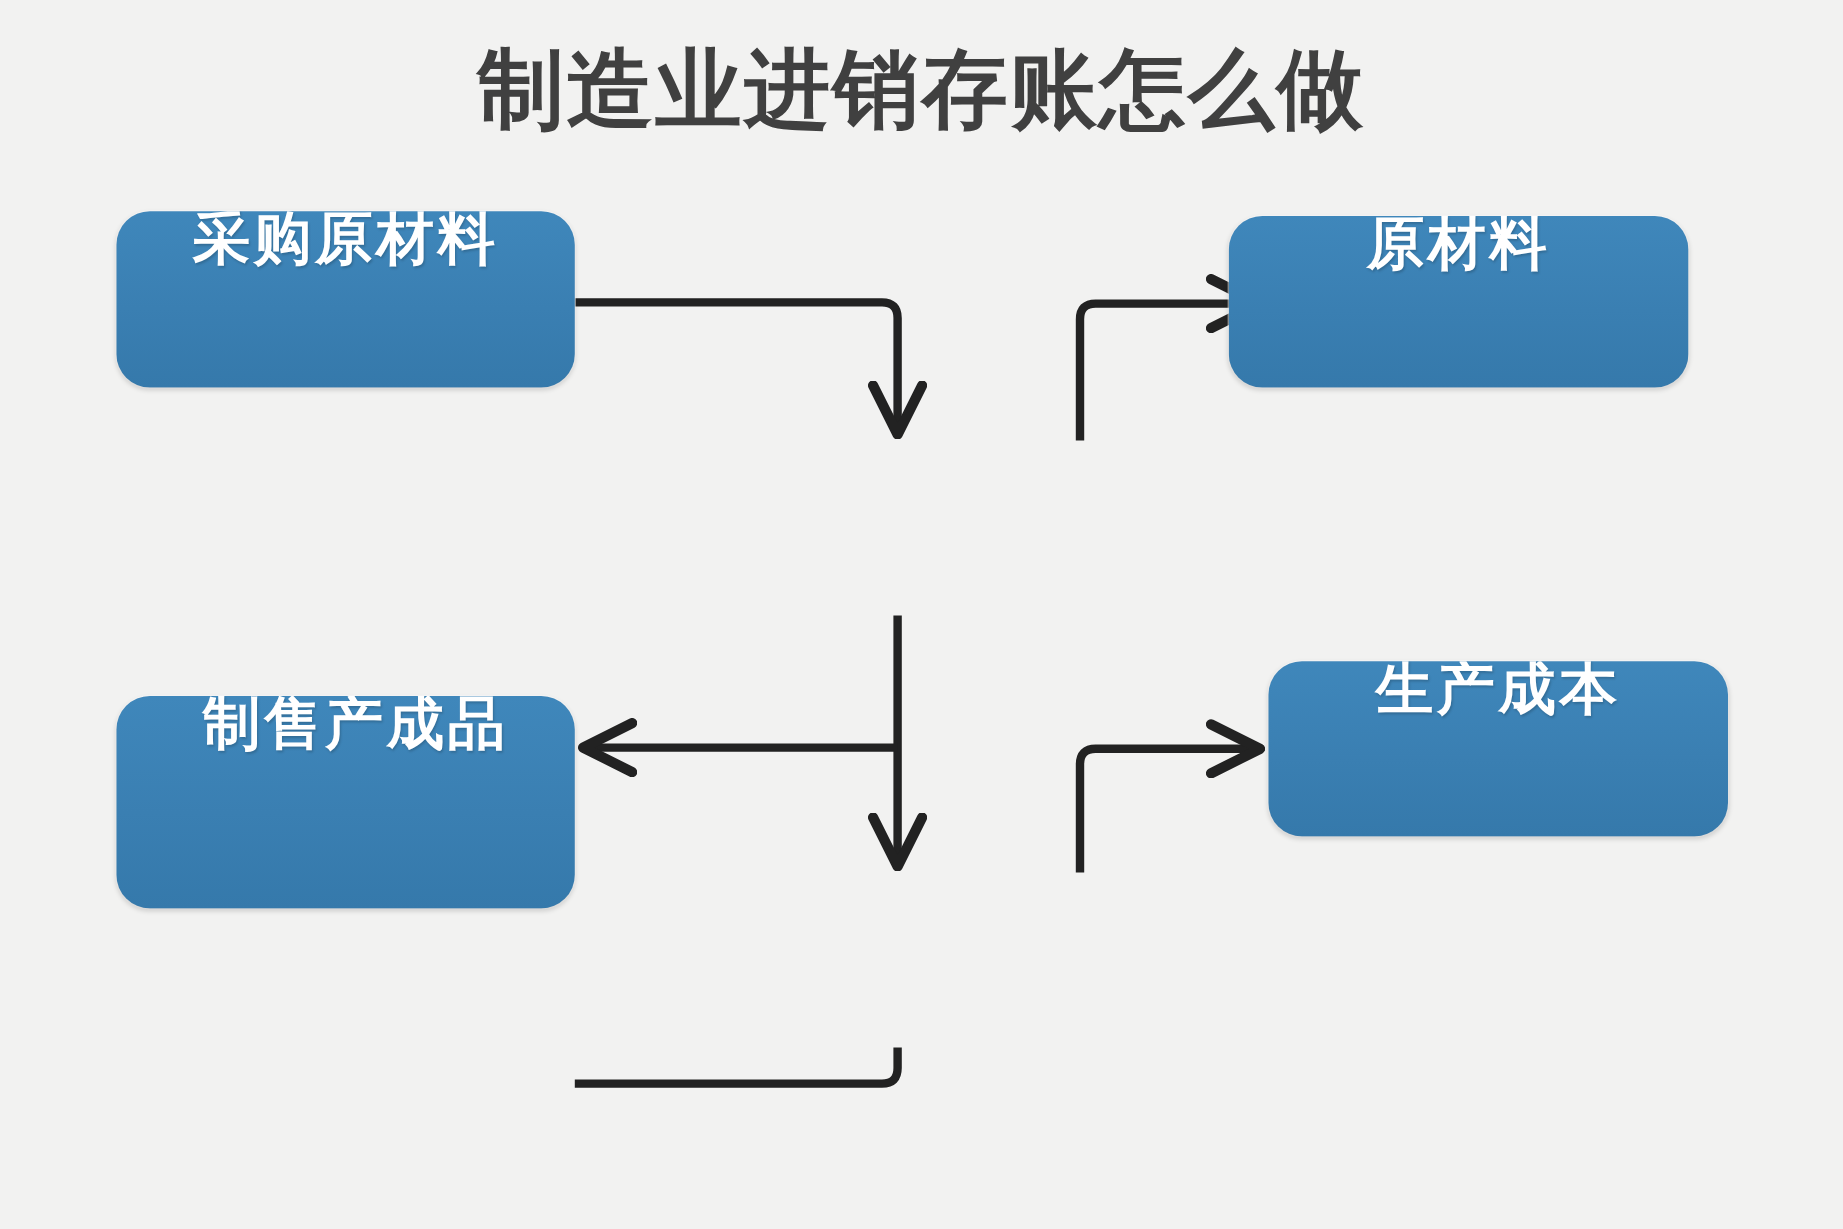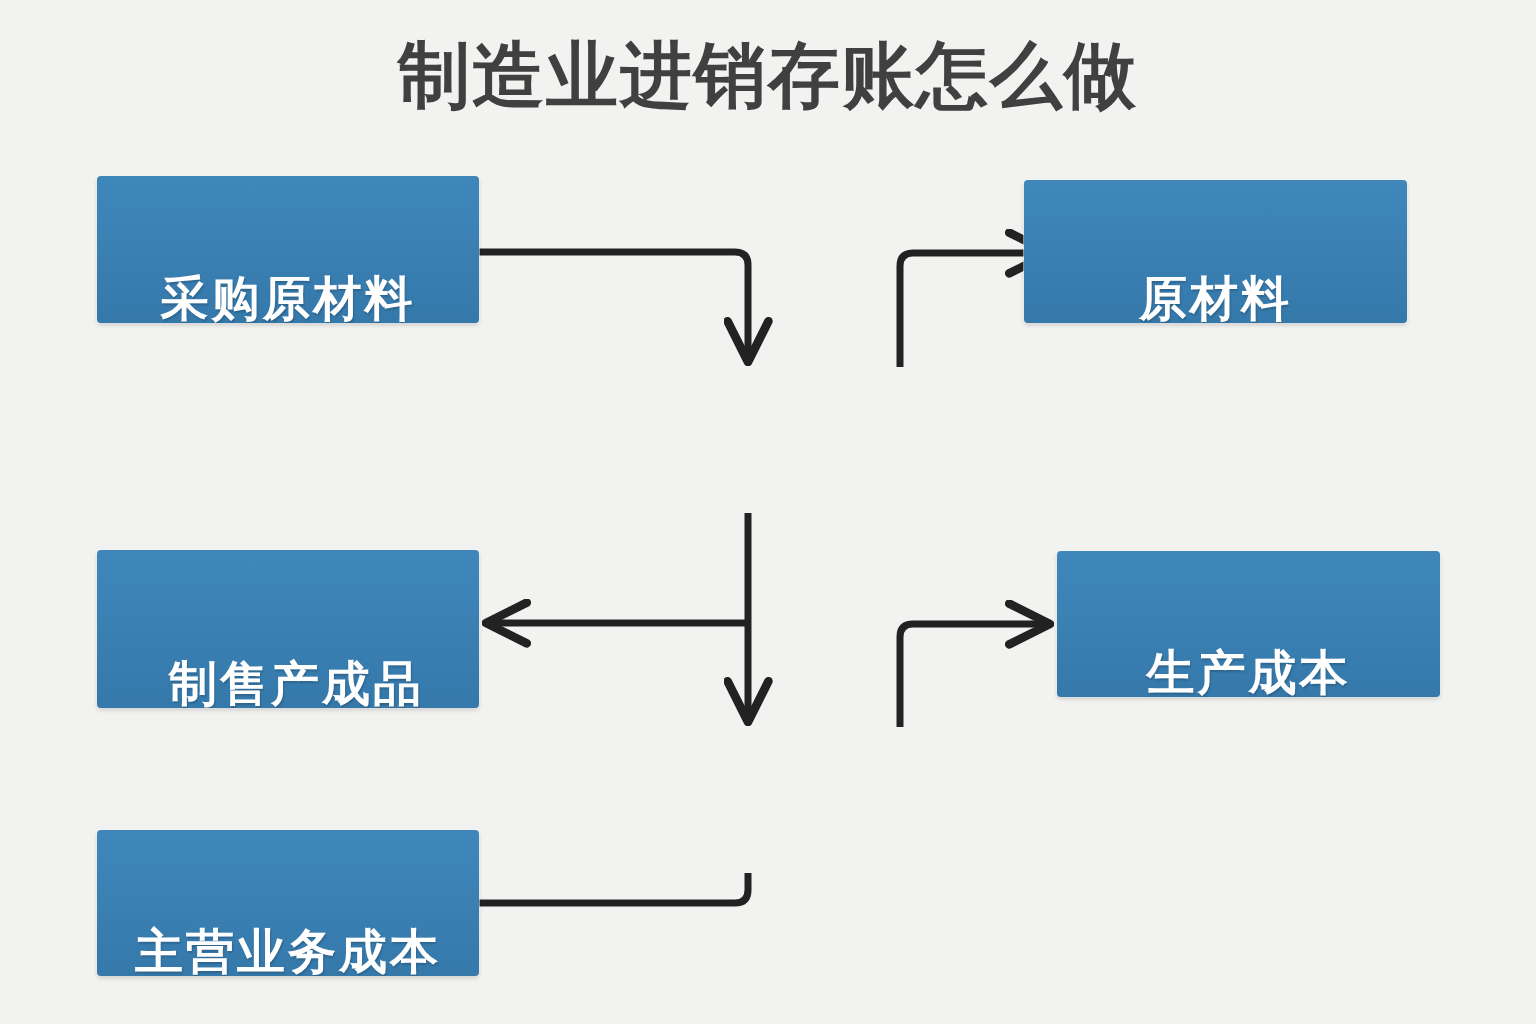--- a/index.html
+++ b/index.html
@@ -41,44 +41,44 @@
     left: 0;
     top: 0;
     width: 1536px;
     height: 1024px;
     pointer-events: none;
   }
   
   .node {
     position: absolute;
     box-sizing: border-box;
-    border-radius: 4px;
+    border-radius: 28px;
     background: #3b82b6;
     background-image: linear-gradient(180deg, #3f87bb 0%, #3a7fb2 55%, #3579ab 100%);
     box-shadow: 0 2px 4px rgba(0,0,0,0.16), 0 0 0 1px rgba(255,255,255,0.55);
     display: flex;
-    align-items: flex-end;
+    align-items: flex-start;
     justify-content: center;
     overflow: hidden;
   }
   .node-label {
     color: #ffffff;
     font-size: 48px;
     font-weight: 700;
     letter-spacing: 3px;
     line-height: 1;
     white-space: nowrap;
     text-shadow: 1px 2px 2px rgba(0,0,0,0.18);
     user-select: none;
   }
   
   #node-purchase      { left: 97px;   top: 176px; width: 382px; height: 147px; }
   #node-rawmaterial   { left: 1024px; top: 180px; width: 383px; height: 143px; }
   #node-issue         { left: 581px;  top: 367px; width: 374px; height: 146px; }
-  #node-finishedsale  { left: 97px;   top: 550px; width: 382px; height: 158px; padding-left: 17px; }
+  #node-finishedsale  { left: 97px;   top: 580px; width: 382px; height: 177px; padding-left: 17px; }
   #node-prodcost      { left: 1057px; top: 551px; width: 383px; height: 146px; }
   #node-finishedgoods { left: 581px;  top: 727px; width: 374px; height: 146px; }
   #node-cogs          { left: 97px;   top: 830px; width: 382px; height: 146px; }
 </style>
 </head>
 <body>
 
 <div id="canvas">
 
   <div id="diagram-title">制造业进销存账怎么做</div>
@@ -114,17 +114,14 @@
 
   <div class="node" id="node-finishedsale">
     <span class="node-label">制售产成品</span>
   </div>
 
   <div class="node" id="node-prodcost">
     <span class="node-label">生产成本</span>
   </div>
 
 
-  <div class="node" id="node-cogs">
-    <span class="node-label">主营业务成本</span>
-  </div>
 
 </div>
 
 </body></html>

